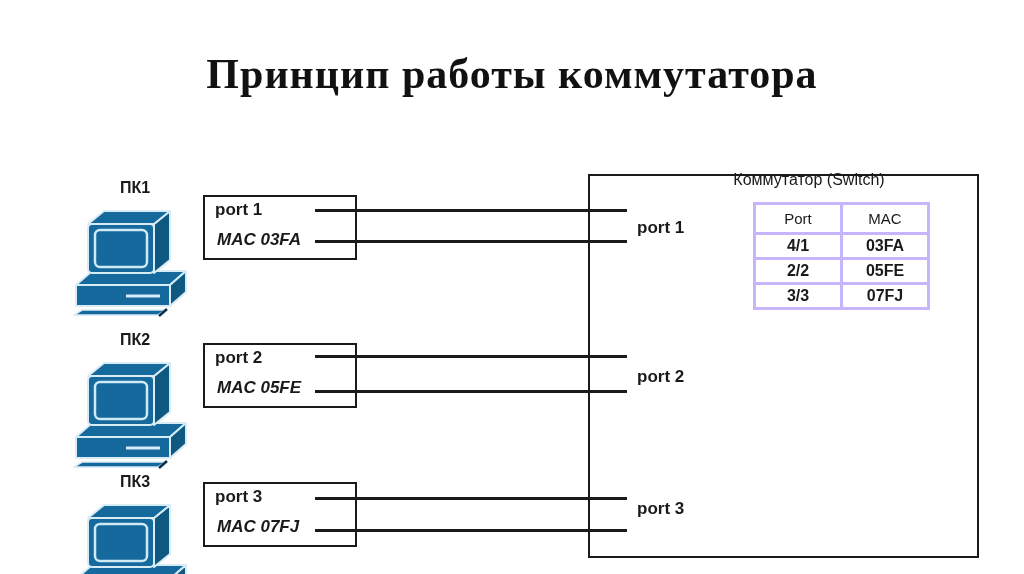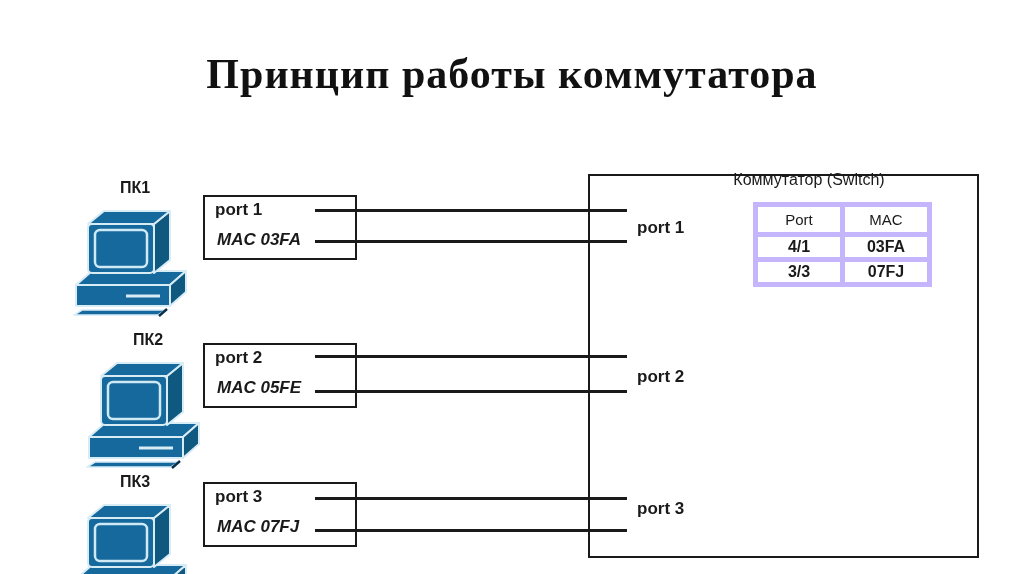--- a/index.html
+++ b/index.html
@@ -92,21 +92,21 @@
     font-weight: 600;
   }
 
   .mac-table {
     position: absolute;
     left: 753px; top: 202px;
     border-collapse: collapse;
     background: #ffffff;
   }
   .mac-table th, .mac-table td {
-    border: 5px solid #c4b5fd;
+    border: 3px solid #c4b5fd;
     text-align: center;
     padding: 0;
   }
   .mac-table th {
     width: 87px;
     height: 30px;
     font-size: 15px;
     font-weight: 500;
   }
   .mac-table td {
@@ -133,21 +133,21 @@
         <polygon points="15,25 31,12 97,12 81,25" fill="#16699C"></polygon>
         <rect x="15" y="25" width="66" height="49" rx="4" fill="#16699C"></rect>
         <rect x="22" y="31" width="52" height="37" rx="5" fill="#16699C" stroke="#CFE9F5" stroke-width="2.5"></rect>
         <polygon points="9,111 93,111 85,116 1,116" fill="#16699C" stroke-width="1.5"></polygon>
       </g>
       <line x1="53" y1="97" x2="87" y2="97" stroke="#D8ECF6" stroke-width="3"></line>
       <line x1="94" y1="110" x2="86" y2="117" stroke="#0A3048" stroke-width="2.5"></line>
     </svg>
   </div>
 
-  <div class="pc-group" style="left:86px; top:302px;">
+  <div class="pc-group" style="left:73px; top:302px;">
     <div class="pc-label">ПК2</div>
     <svg class="pc-icon" width="122" height="118" viewBox="0 0 122 118">
       <g stroke="#D8ECF6" stroke-width="2" stroke-linejoin="round">
         <polygon points="3,86 19,72 113,72 97,86" fill="#16699C"></polygon>
         <polygon points="97,107 97,86 113,72 113,93" fill="#0F5880"></polygon>
         <rect x="3" y="86" width="94" height="21" fill="#16699C"></rect>
         <polygon points="81,25 97,12 97,61 81,74" fill="#0F5880"></polygon>
         <polygon points="15,25 31,12 97,12 81,25" fill="#16699C"></polygon>
         <rect x="15" y="25" width="66" height="49" rx="4" fill="#16699C"></rect>
         <rect x="22" y="31" width="52" height="37" rx="5" fill="#16699C" stroke="#CFE9F5" stroke-width="2.5"></rect>
@@ -209,19 +209,23 @@
         <th>Port</th>
         <th>MAC</th>
       </tr>
     </thead>
     <tbody>
       <tr>
         <td>4/1</td>
         <td>03FA</td>
       </tr>
       <tr>
+        <td>2/2</td>
+        <td>05FE</td>
+      </tr>
+      <tr>
         <td>3/3</td>
         <td>07FJ</td>
       </tr>
     </tbody>
   </table>
 
 </div>
 
 </body></html>

